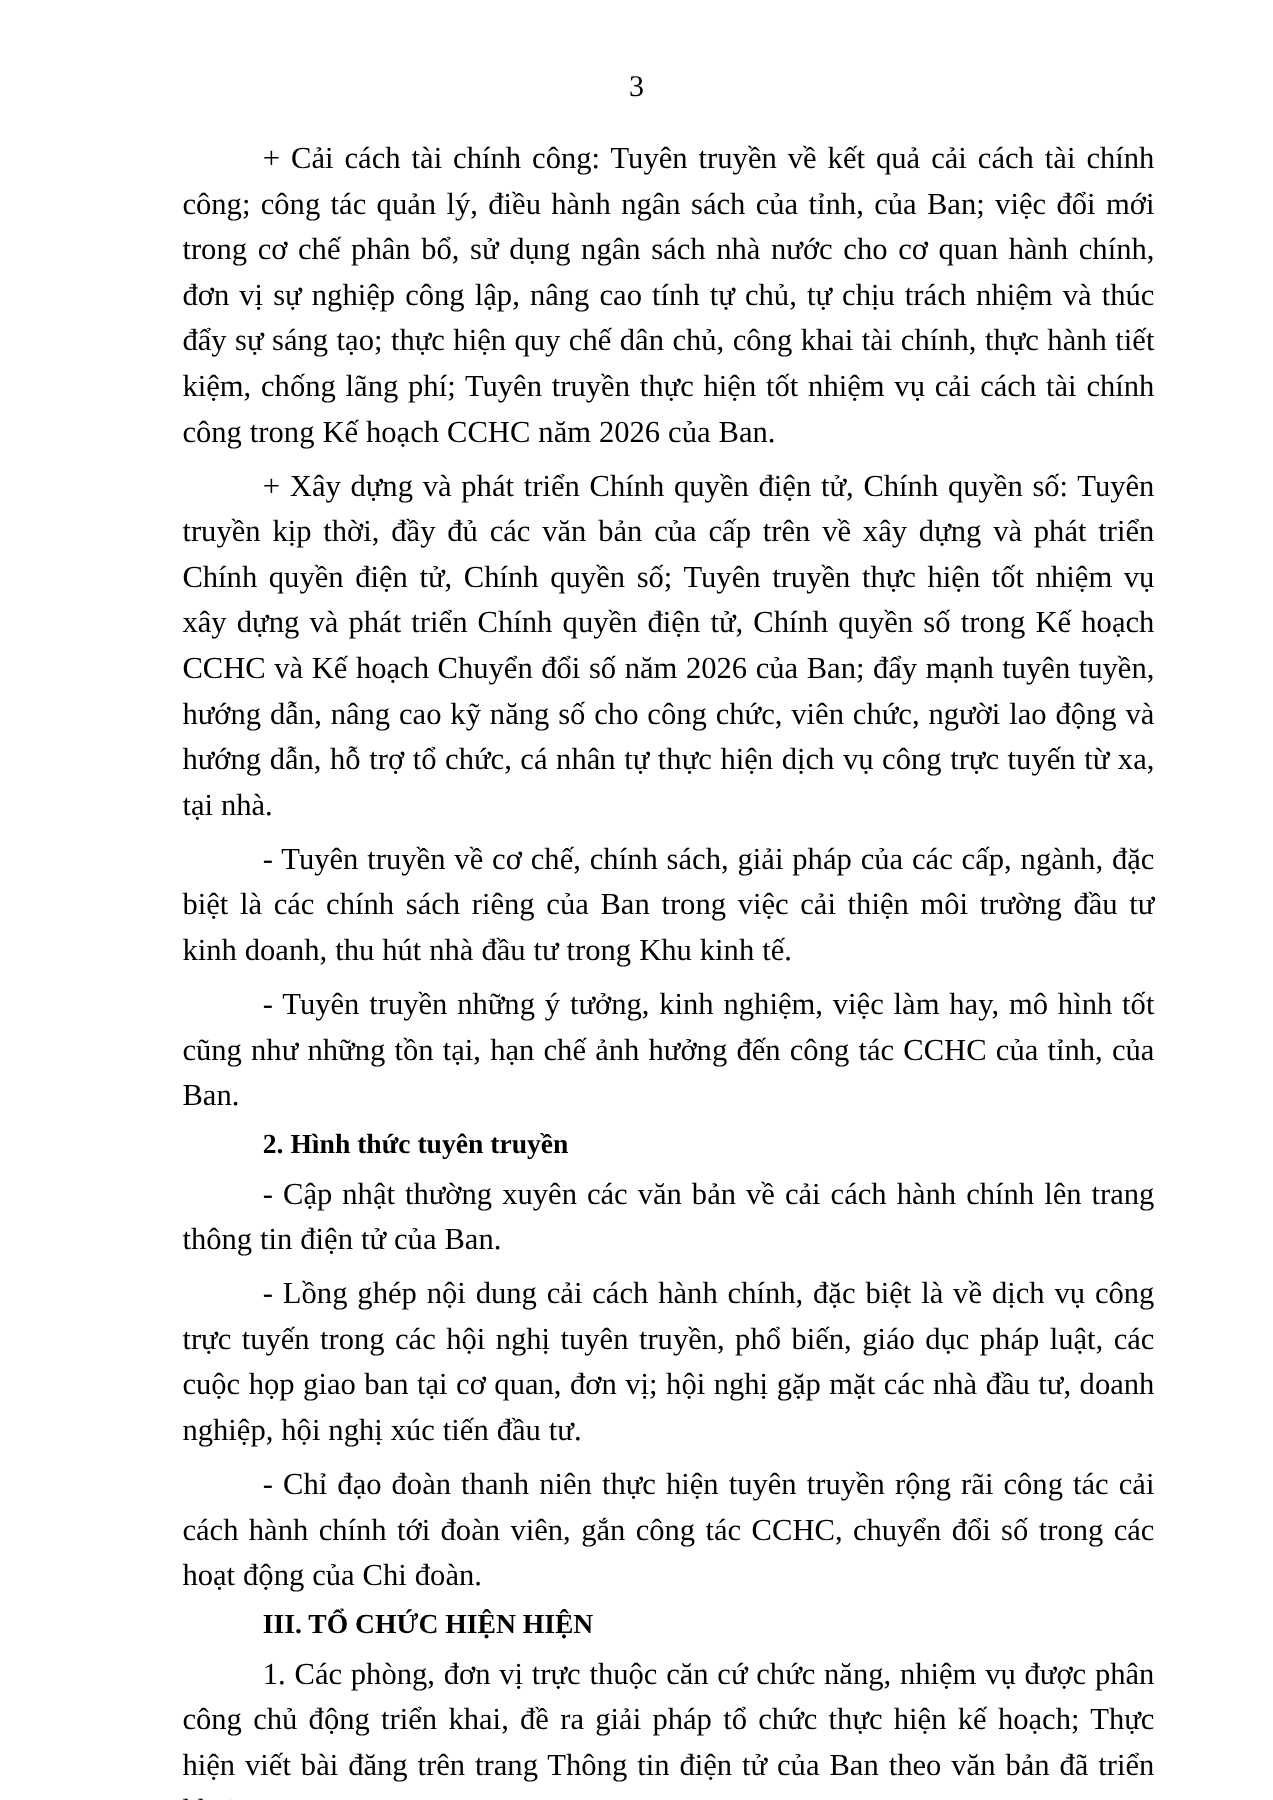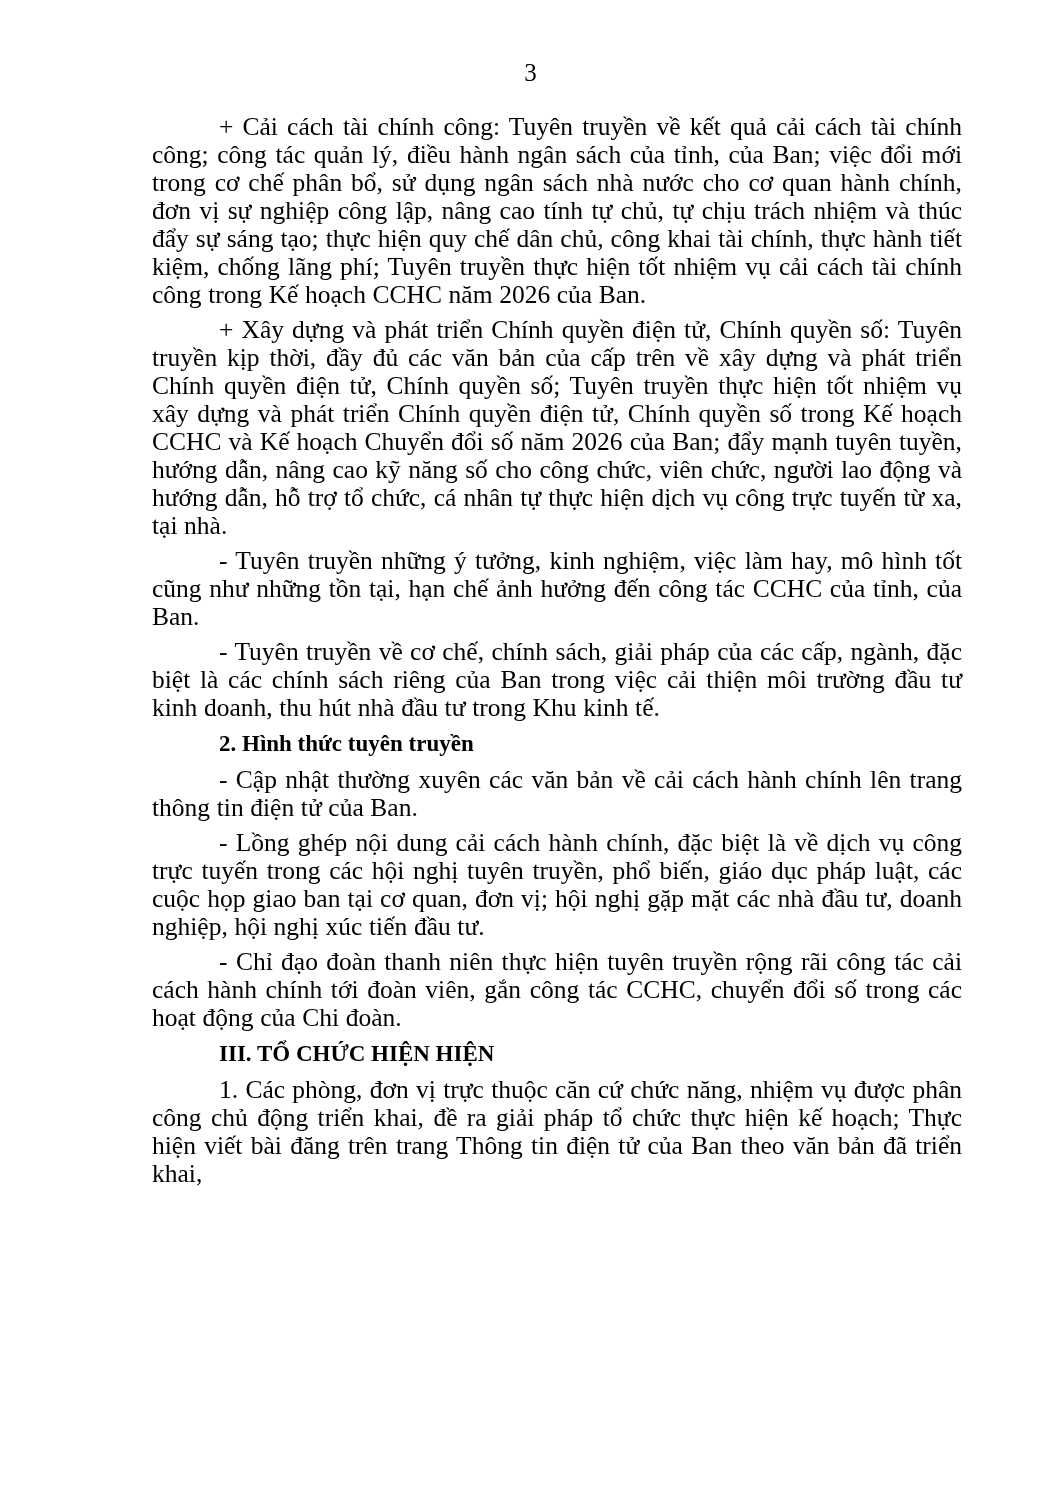--- a/index.html
+++ b/index.html
@@ -39,21 +39,21 @@
   .content {
     position: absolute;
     left: 152px;
     top: 113px;
     width: 810px;
   }
 
   p.para {
     margin: 0 0 7px 0;
     font-size: 25.5px;
-    line-height: 28px;
+    line-height: 38px;
     text-align: justify;
     text-justify: inter-word;
     text-indent: 67px;
     word-spacing: 0.01em;
     hyphens: none;
   }
 
   p.para:last-child {
     margin-bottom: 0;
   }
@@ -75,22 +75,22 @@
 </head>
 <body>
 
 <div class="page">
 
   <div class="page-number">3</div>
 
   <div class="content">
       <p class="para">+ Cải cách tài chính công: Tuyên truyền về kết quả cải cách tài chính công; công tác quản lý, điều hành ngân sách của tỉnh, của Ban; việc đổi mới trong cơ chế phân bổ, sử dụng ngân sách nhà nước cho cơ quan hành chính, đơn vị sự nghiệp công lập, nâng cao tính tự chủ, tự chịu trách nhiệm và thúc đẩy sự sáng tạo; thực hiện quy chế dân chủ, công khai tài chính, thực hành tiết kiệm, chống lãng phí; Tuyên truyền thực hiện tốt nhiệm vụ cải cách tài chính công trong Kế hoạch CCHC năm 2026 của Ban.</p>
       <p class="para">+ Xây dựng và phát triển Chính quyền điện tử, Chính quyền số: Tuyên truyền kịp thời, đầy đủ các văn bản của cấp trên về xây dựng và phát triển Chính quyền điện tử, Chính quyền số; Tuyên truyền thực hiện tốt nhiệm vụ xây dựng và phát triển Chính quyền điện tử, Chính quyền số trong Kế hoạch CCHC và Kế hoạch Chuyển đổi số năm 2026 của Ban; đẩy mạnh tuyên tuyền, hướng dẫn, nâng cao kỹ năng số cho công chức, viên chức, người lao động và hướng dẫn, hỗ trợ tổ chức, cá nhân tự thực hiện dịch vụ công trực tuyến từ xa, tại nhà.</p>
+      <p class="para">- Tuyên truyền về cơ chế, chính sách, giải pháp của các cấp, ngành, đặc biệt là các chính sách riêng của Ban trong việc cải thiện môi trường đầu tư kinh doanh, thu hút nhà đầu tư trong Khu kinh tế.</p>
       <p class="para">- Tuyên truyền những ý tưởng, kinh nghiệm, việc làm hay, mô hình tốt cũng như những tồn tại, hạn chế ảnh hưởng đến công tác CCHC của tỉnh, của Ban.</p>
-      <p class="para">- Tuyên truyền về cơ chế, chính sách, giải pháp của các cấp, ngành, đặc biệt là các chính sách riêng của Ban trong việc cải thiện môi trường đầu tư kinh doanh, thu hút nhà đầu tư trong Khu kinh tế.</p>
       <p class="heading">2. Hình thức tuyên truyền</p>
       <p class="para">- Cập nhật thường xuyên các văn bản về cải cách hành chính lên trang thông tin điện tử của Ban.</p>
       <p class="para">- Lồng ghép nội dung cải cách hành chính, đặc biệt là về dịch vụ công trực tuyến trong các hội nghị tuyên truyền, phổ biến, giáo dục pháp luật, các cuộc họp giao ban tại cơ quan, đơn vị; hội nghị gặp mặt các nhà đầu tư, doanh nghiệp, hội nghị xúc tiến đầu tư.</p>
       <p class="para">- Chỉ đạo đoàn thanh niên thực hiện tuyên truyền rộng rãi công tác cải cách hành chính tới đoàn viên, gắn công tác CCHC, chuyển đổi số trong các hoạt động của Chi đoàn.</p>
       <p class="heading">III. TỔ CHỨC HIỆN HIỆN</p>
       <p class="para tail">1. Các phòng, đơn vị trực thuộc căn cứ chức năng, nhiệm vụ được phân công chủ động triển khai, đề ra giải pháp tổ chức thực hiện kế hoạch; Thực hiện viết bài đăng trên trang Thông tin điện tử của Ban theo văn bản đã triển khai,</p>
     </div>
 
 </div>
 

